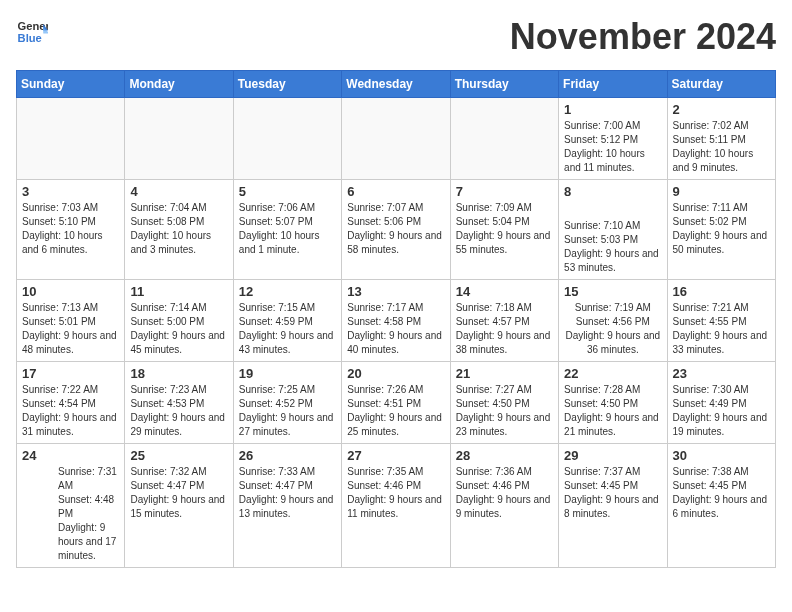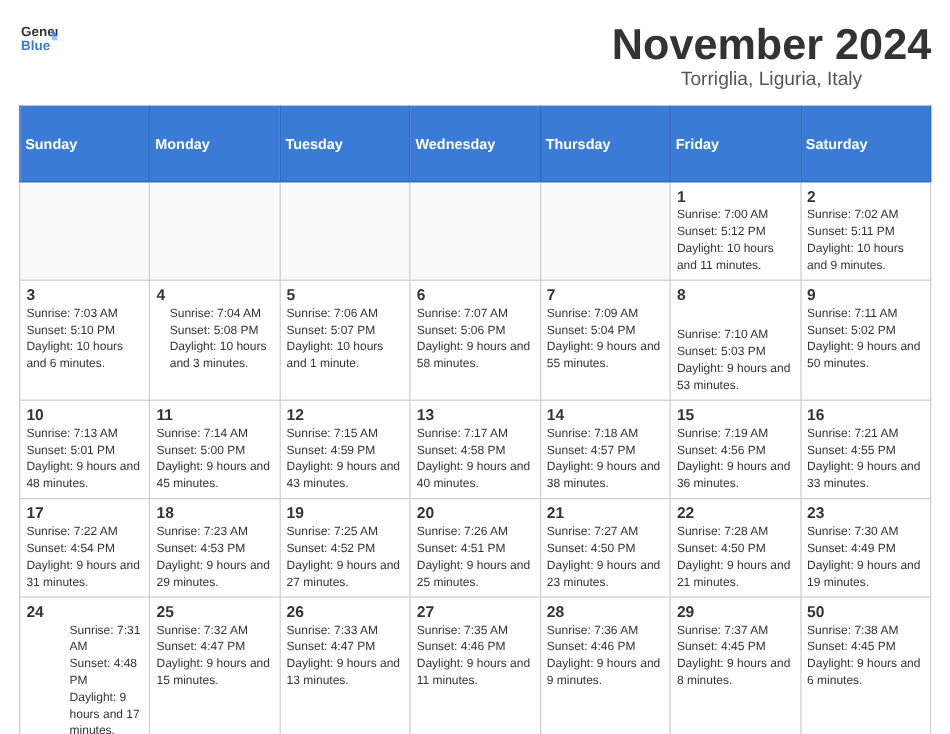--- a/index.html
+++ b/index.html
@@ -40,21 +40,21 @@
     .calendar {
       width: 100%;
       border-collapse: collapse;
       border: 1px solid #ccc;
     }
     .calendar th {
       background: #3a7bd5;
       color: #fff;
       font-size: 12px;
       font-weight: bold;
-      padding: 24px 4px;
+      padding: 6px 4px;
       text-align: left;
       border: 1px solid #2d68c4;
     }
     .calendar td {
       width: calc(100% / 7);
       vertical-align: top;
       border: 1px solid #ccc;
       padding: 4px 5px;
       font-size: 10.5px;
       color: #333;
@@ -83,21 +83,20 @@
   <div class="logo">
     <svg class="logo-icon" viewBox="0 0 40 40">
       <text x="2" y="18" font-size="14" font-weight="bold" fill="#333">General</text>
       <text x="2" y="32" font-size="14" font-weight="bold" fill="#3a7bd5">Blue</text>
       <polygon points="34,10 40,18 34,18" fill="#3a7bd5"></polygon>
       <polygon points="34,14 42,22 34,22" fill="#6aaff5" opacity="0.7"></polygon>
     </svg>
   </div>
   <div class="title-block">
     <div class="month-title">November 2024</div>
-    <div class="location-title">Torriglia, Liguria, Italy</div>
   </div>
 </div>
 
 <table class="calendar">
   <thead>
     <tr>
     <th>Sunday</th>
         <th>Monday</th>
         <th>Tuesday</th>
         <th>Wednesday</th>
@@ -128,21 +127,21 @@
       </tr>
       <tr>
         <td>
           <span class="day-number">3</span>
           <div class="day-info" style="white-space: pre-line;">Sunrise: 7:03 AM
 Sunset: 5:10 PM
 Daylight: 10 hours and 6 minutes.</div>
         </td>
         <td>
           <span class="day-number">4</span>
-          <div class="day-info" style="white-space: pre-line; margin-left: 11px;">Sunrise: 7:04 AM
+          <div class="day-info" style="white-space: pre-line;">Sunrise: 7:04 AM
 Sunset: 5:08 PM
 Daylight: 10 hours and 3 minutes.</div>
         </td>
         <td>
           <span class="day-number">5</span>
           <div class="day-info" style="white-space: pre-line;">Sunrise: 7:06 AM
 Sunset: 5:07 PM
 Daylight: 10 hours and 1 minute.</div>
         </td>
         <td>
@@ -196,21 +195,21 @@
 Daylight: 9 hours and 40 minutes.</div>
         </td>
         <td>
           <span class="day-number">14</span>
           <div class="day-info" style="white-space: pre-line;">Sunrise: 7:18 AM
 Sunset: 4:57 PM
 Daylight: 9 hours and 38 minutes.</div>
         </td>
         <td>
           <span class="day-number">15</span>
-          <div class="day-info" style="white-space: pre-line;">Sunrise: 7:19 AM
+          <div class="day-info" style="white-space: pre-line; text-align: center;">Sunrise: 7:19 AM
 Sunset: 4:56 PM
 Daylight: 9 hours and 36 minutes.</div>
         </td>
         <td>
           <span class="day-number">16</span>
           <div class="day-info" style="white-space: pre-line;">Sunrise: 7:21 AM
 Sunset: 4:55 PM
 Daylight: 9 hours and 33 minutes.</div>
         </td>
       </tr>
@@ -289,20 +288,20 @@
 Sunset: 4:46 PM
 Daylight: 9 hours and 9 minutes.</div>
         </td>
         <td>
           <span class="day-number">29</span>
           <div class="day-info" style="white-space: pre-line;">Sunrise: 7:37 AM
 Sunset: 4:45 PM
 Daylight: 9 hours and 8 minutes.</div>
         </td>
         <td>
-          <span class="day-number">50</span>
+          <span class="day-number">30</span>
           <div class="day-info" style="white-space: pre-line;">Sunrise: 7:38 AM
 Sunset: 4:45 PM
 Daylight: 9 hours and 6 minutes.</div>
         </td>
       </tr>
     </tbody>
 </table>
 
 </body></html>

